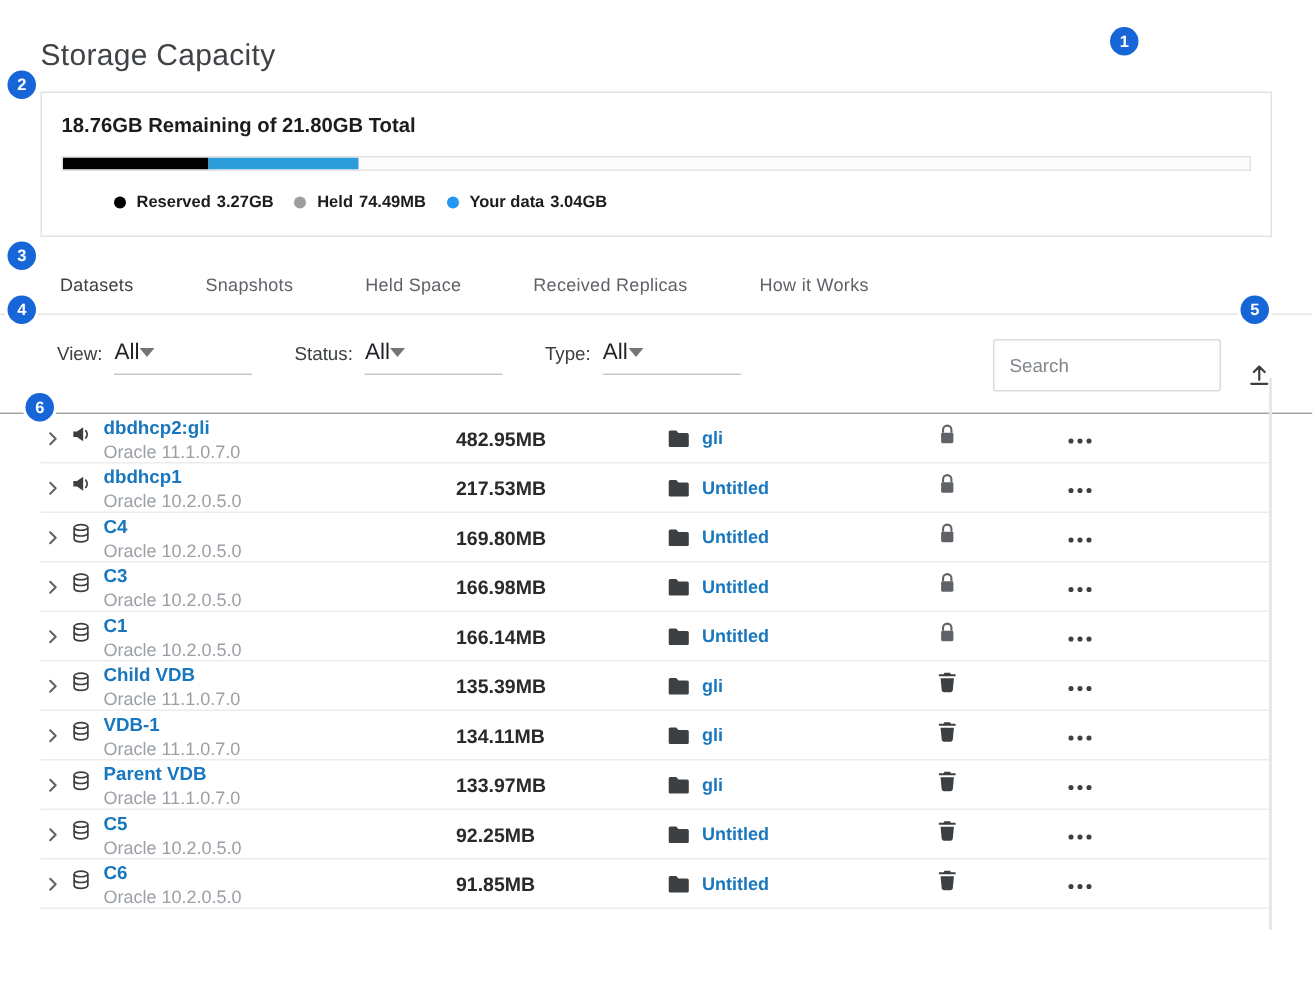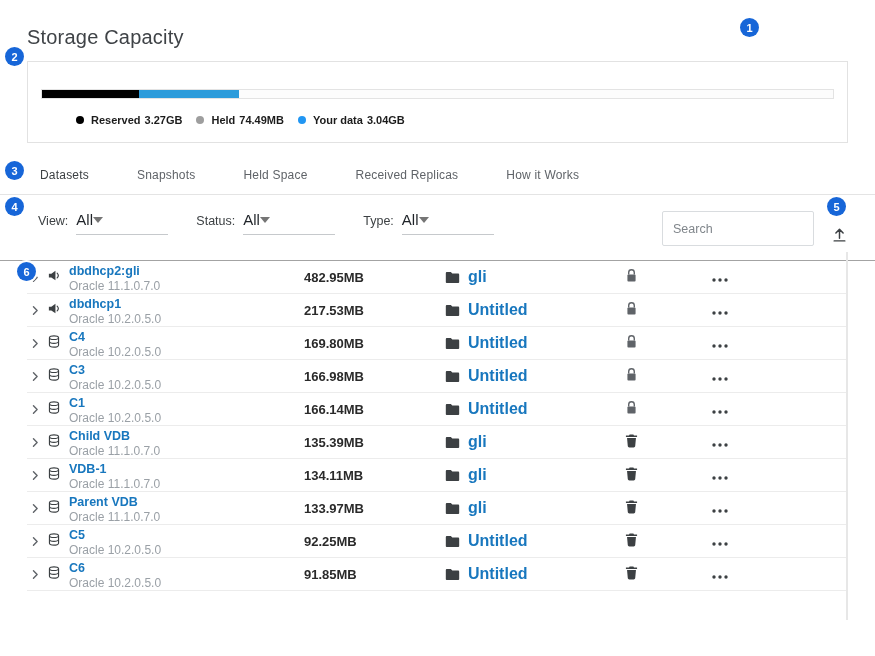--- a/index.html
+++ b/index.html
@@ -64,21 +64,21 @@
   .row { display:flex; align-items:center; height:33px; border-bottom:1px solid #ececec; }
   .cell-expand { width:20px; padding-left:2px; display:flex; align-items:center; }
   .expander { cursor:pointer; display:flex; }
   .cell-type { width:22px; display:flex; align-items:center; }
   .cell-name { width:235px; line-height:1.12; }
   .dataset-link { color:#1877be; font-size:12.5px; font-weight:600; display:inline-block; }
   .dataset-sub { color:#9aa0a6; font-size:12px; margin-top:1px; }
   .cell-size { width:141px; font-size:13px; font-weight:700; color:#2a2a2a; }
   .cell-group { width:171px; display:flex; align-items:center; }
   .folder { display:flex; }
-  .group-link { color:#1877be; font-size:16px; font-weight:600; margin-left:8px; }
+  .group-link { color:#1877be; font-size:12px; font-weight:600; margin-left:8px; }
   .cell-delete { width:88px; padding-left:9px; }
   .delete-btn { cursor:pointer; display:inline-flex; }
   .cell-action { flex:1; padding-left:6px; }
   .action-btn { cursor:pointer; display:inline-flex; padding:4px 2px; }
 
   
   .pagination { display:flex; justify-content:flex-end; align-items:center; padding:12px 30px 0 0; color:#5f6368; font-size:12px; }
 
   
   .callout {
@@ -97,20 +97,21 @@
   .table-scrollbar { position:absolute; left:846px; top:252px; width:2px; height:368px; background:#e7e7e7; }
 </style>
 </head>
 <body>
 
 <div class="header">
   <div class="page-title">Storage Capacity</div>
 </div>
 
 <div class="capacity-card">
+  <div class="capacity-summary">18.76GB Remaining of 21.80GB Total</div>
   <div class="capacity-bar" style="background: rgb(252, 252, 252);">
       <div class="bar-seg" style="width: 12.3%; background: rgb(0, 0, 0);"></div>
       <div class="bar-seg" style="width: 12.6%; background: rgb(45, 156, 219);"></div>
     </div>
   <div class="capacity-legend">
   <div class="legend-item">
     <span class="legend-dot" style="background: rgb(0, 0, 0);"></span>
     <span class="legend-label">Reserved</span>
     <span class="legend-value">3.27GB</span>
   </div>

